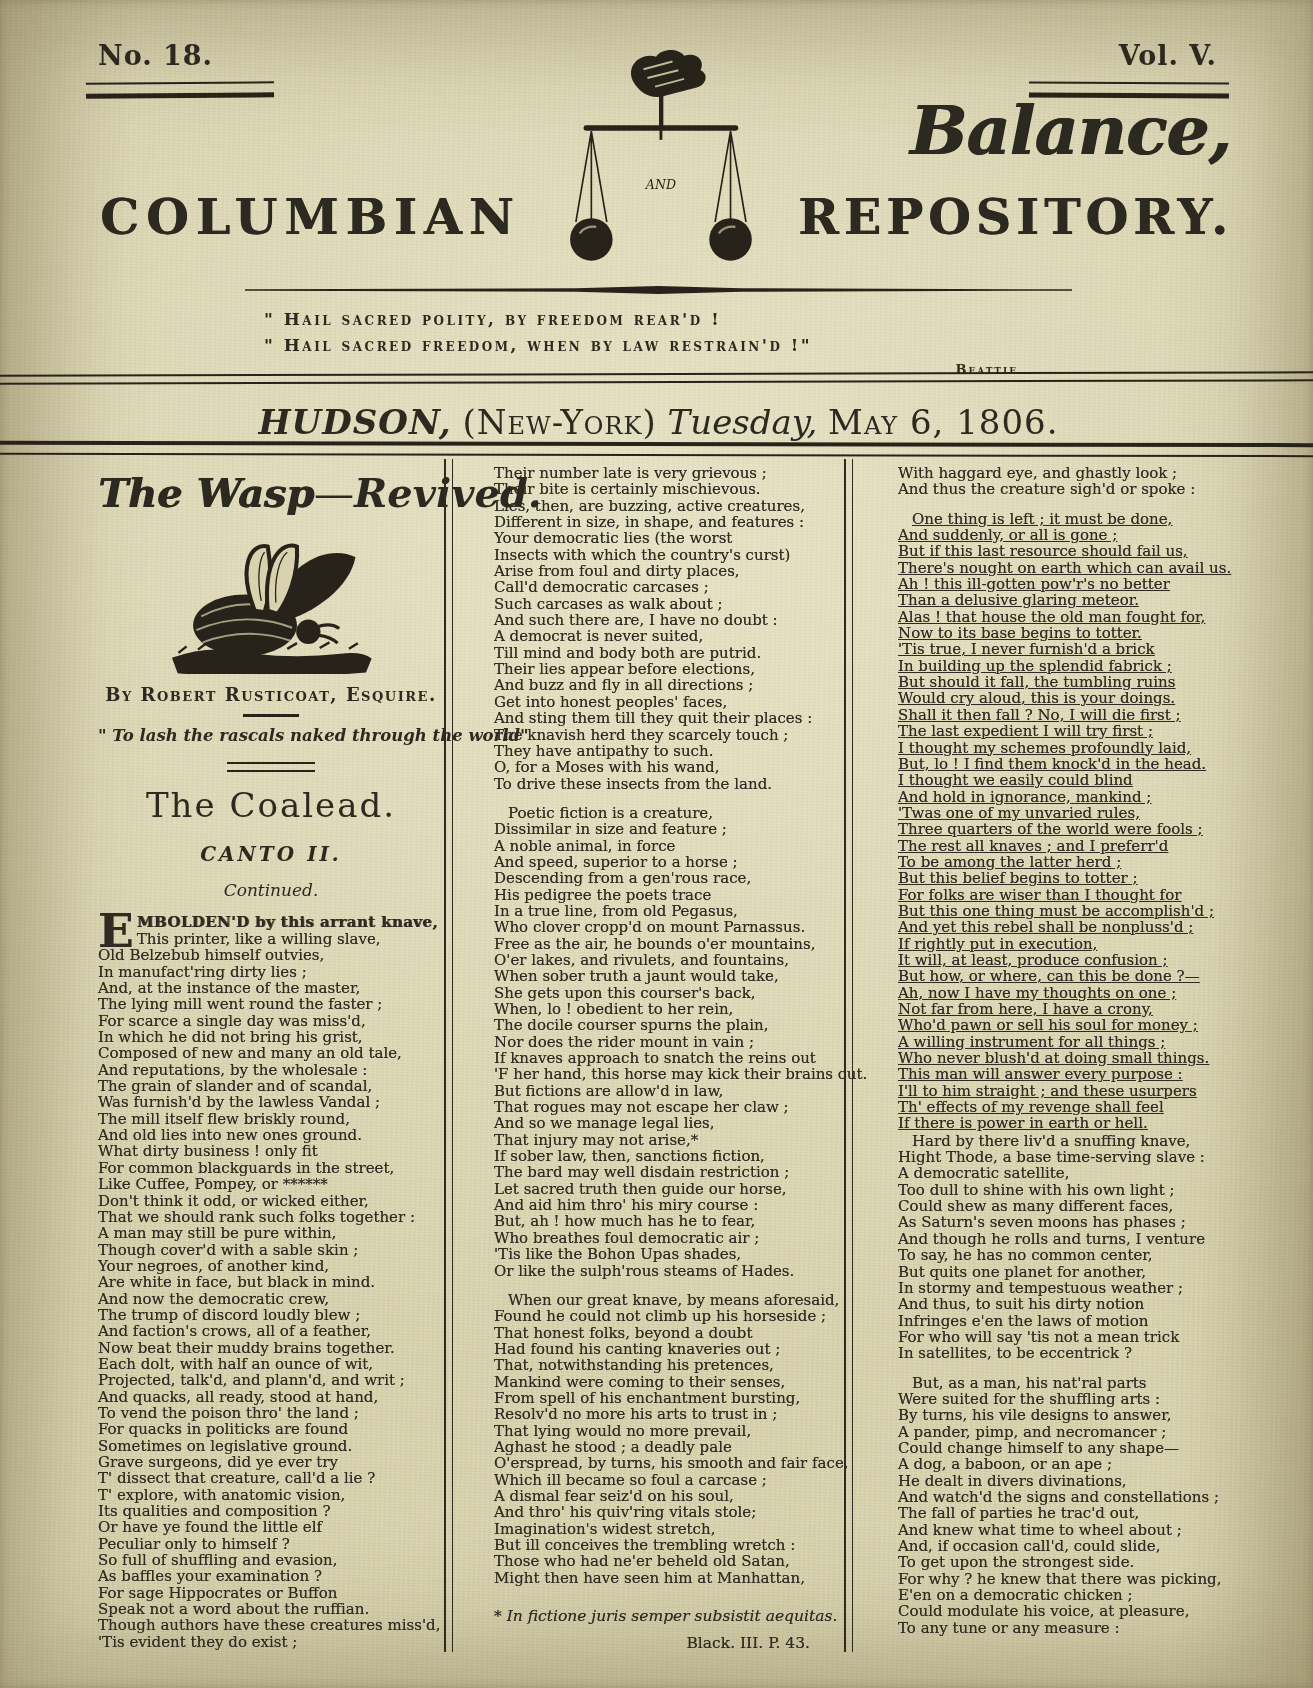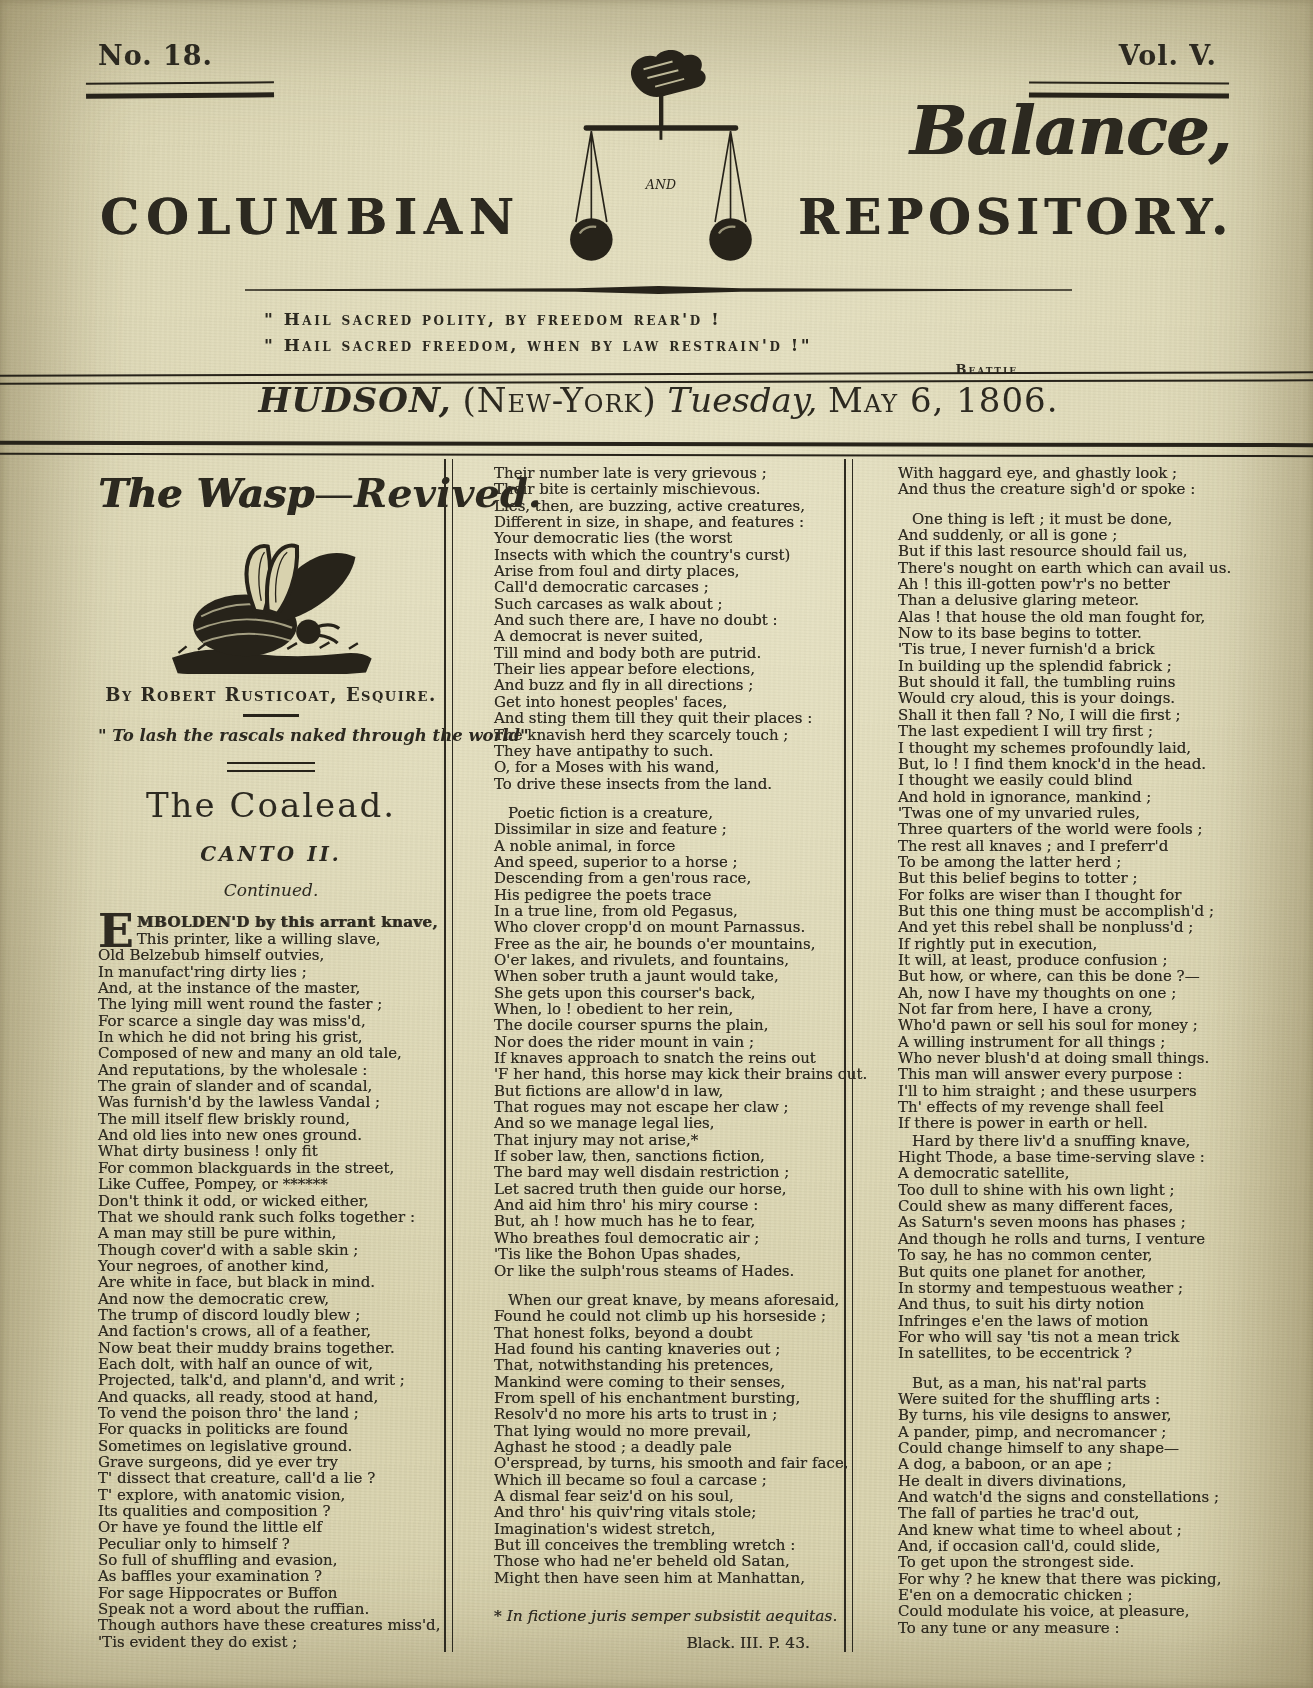--- a/index.html
+++ b/index.html
@@ -39,21 +39,21 @@
   .word-columbian { position:absolute; left:16px; top:158px; font-size:49px; letter-spacing:7px; font-weight:bold; text-shadow:.6px 0 0 #27231a; }
   .word-repository { position:absolute; right:0px; top:158px; font-size:49px; letter-spacing:5px; font-weight:bold; text-shadow:.6px 0 0 #27231a; }
 
   .divider-swell { position:absolute; left:14%; top:256px; width:72%; height:8px; background:#27231a;
       clip-path:polygon(0 42%,40% 28%,50% 0,60% 28%,100% 42%,100% 58%,60% 72%,50% 100%,40% 72%,0 58%); }
   .motto { position:absolute; left:180px; top:276px; width:760px; font-size:17px; }
   .motto .m-line { font-variant:small-caps; letter-spacing:2.5px; font-weight:bold; line-height:26px; white-space:nowrap; }
   .motto .m-attr { text-align:right; font-variant:small-caps; font-weight:bold; font-size:13px; letter-spacing:2px; margin-top:4px; padding-right:6px; }
   .rule-double-thin { position:absolute; left:-84px; width:1313px; top:343px; height:6px;
       border-top:2px solid #27231a; border-bottom:2px solid #27231a; transform:rotate(-.15deg); }
-  .dateline { position:absolute; left:0; top:350px; width:100%; text-align:center; font-size:34px; white-space:nowrap; }
+  .dateline { position:absolute; left:0; top:372px; width:100%; text-align:center; font-size:34px; white-space:nowrap; }
   .dl-city { font-style:italic; font-weight:bold; letter-spacing:1px; }
   .dl-state { font-variant:small-caps; letter-spacing:1px; }
   .dl-day { font-style:italic; }
   .dl-date { font-variant:small-caps; letter-spacing:1px; }
   .rule-heavy { position:absolute; left:-84px; width:1313px; top:412px; height:8px;
       border-top:4px solid #27231a; border-bottom:2px solid #27231a; transform:rotate(.1deg); }
 
   
   .cols { display:grid; grid-template-columns:360px 10px 390px 10px 1fr; align-items:stretch; }
   .vsep { border-left:2px solid #2d2a20; border-right:1.5px solid #2d2a20; width:5.5px; margin-top:4px; }
@@ -308,21 +308,21 @@
 
     <div class="vsep"></div>
 
     <div class="col col3">
       <div class="poem">
         <div>
             <div class="stanza" style="margin-top: 0px;">
               <div class="line">With haggard eye, and ghastly look ;</div>
               <div class="line">And thus the creature sigh'd or spoke :</div>
             </div>
-            <div class="stanza" style="margin-top: 13px;">
+            <div class="stanza" style="margin-top: 13px; text-decoration: underline;">
               <div class="line" style="text-indent: 14px;">One thing is left ; it must be done,</div>
               <div class="line">And suddenly, or all is gone ;</div>
               <div class="line">But if this last resource should fail us,</div>
               <div class="line">There's nought on earth which can avail us.</div>
               <div class="line">Ah ! this ill-gotten pow'r's no better</div>
               <div class="line">Than a delusive glaring meteor.</div>
               <div class="line">Alas ! that house the old man fought for,</div>
               <div class="line">Now to its base begins to totter.</div>
               <div class="line">'Tis true, I never furnish'd a brick</div>
               <div class="line">In building up the splendid fabrick ;</div>

